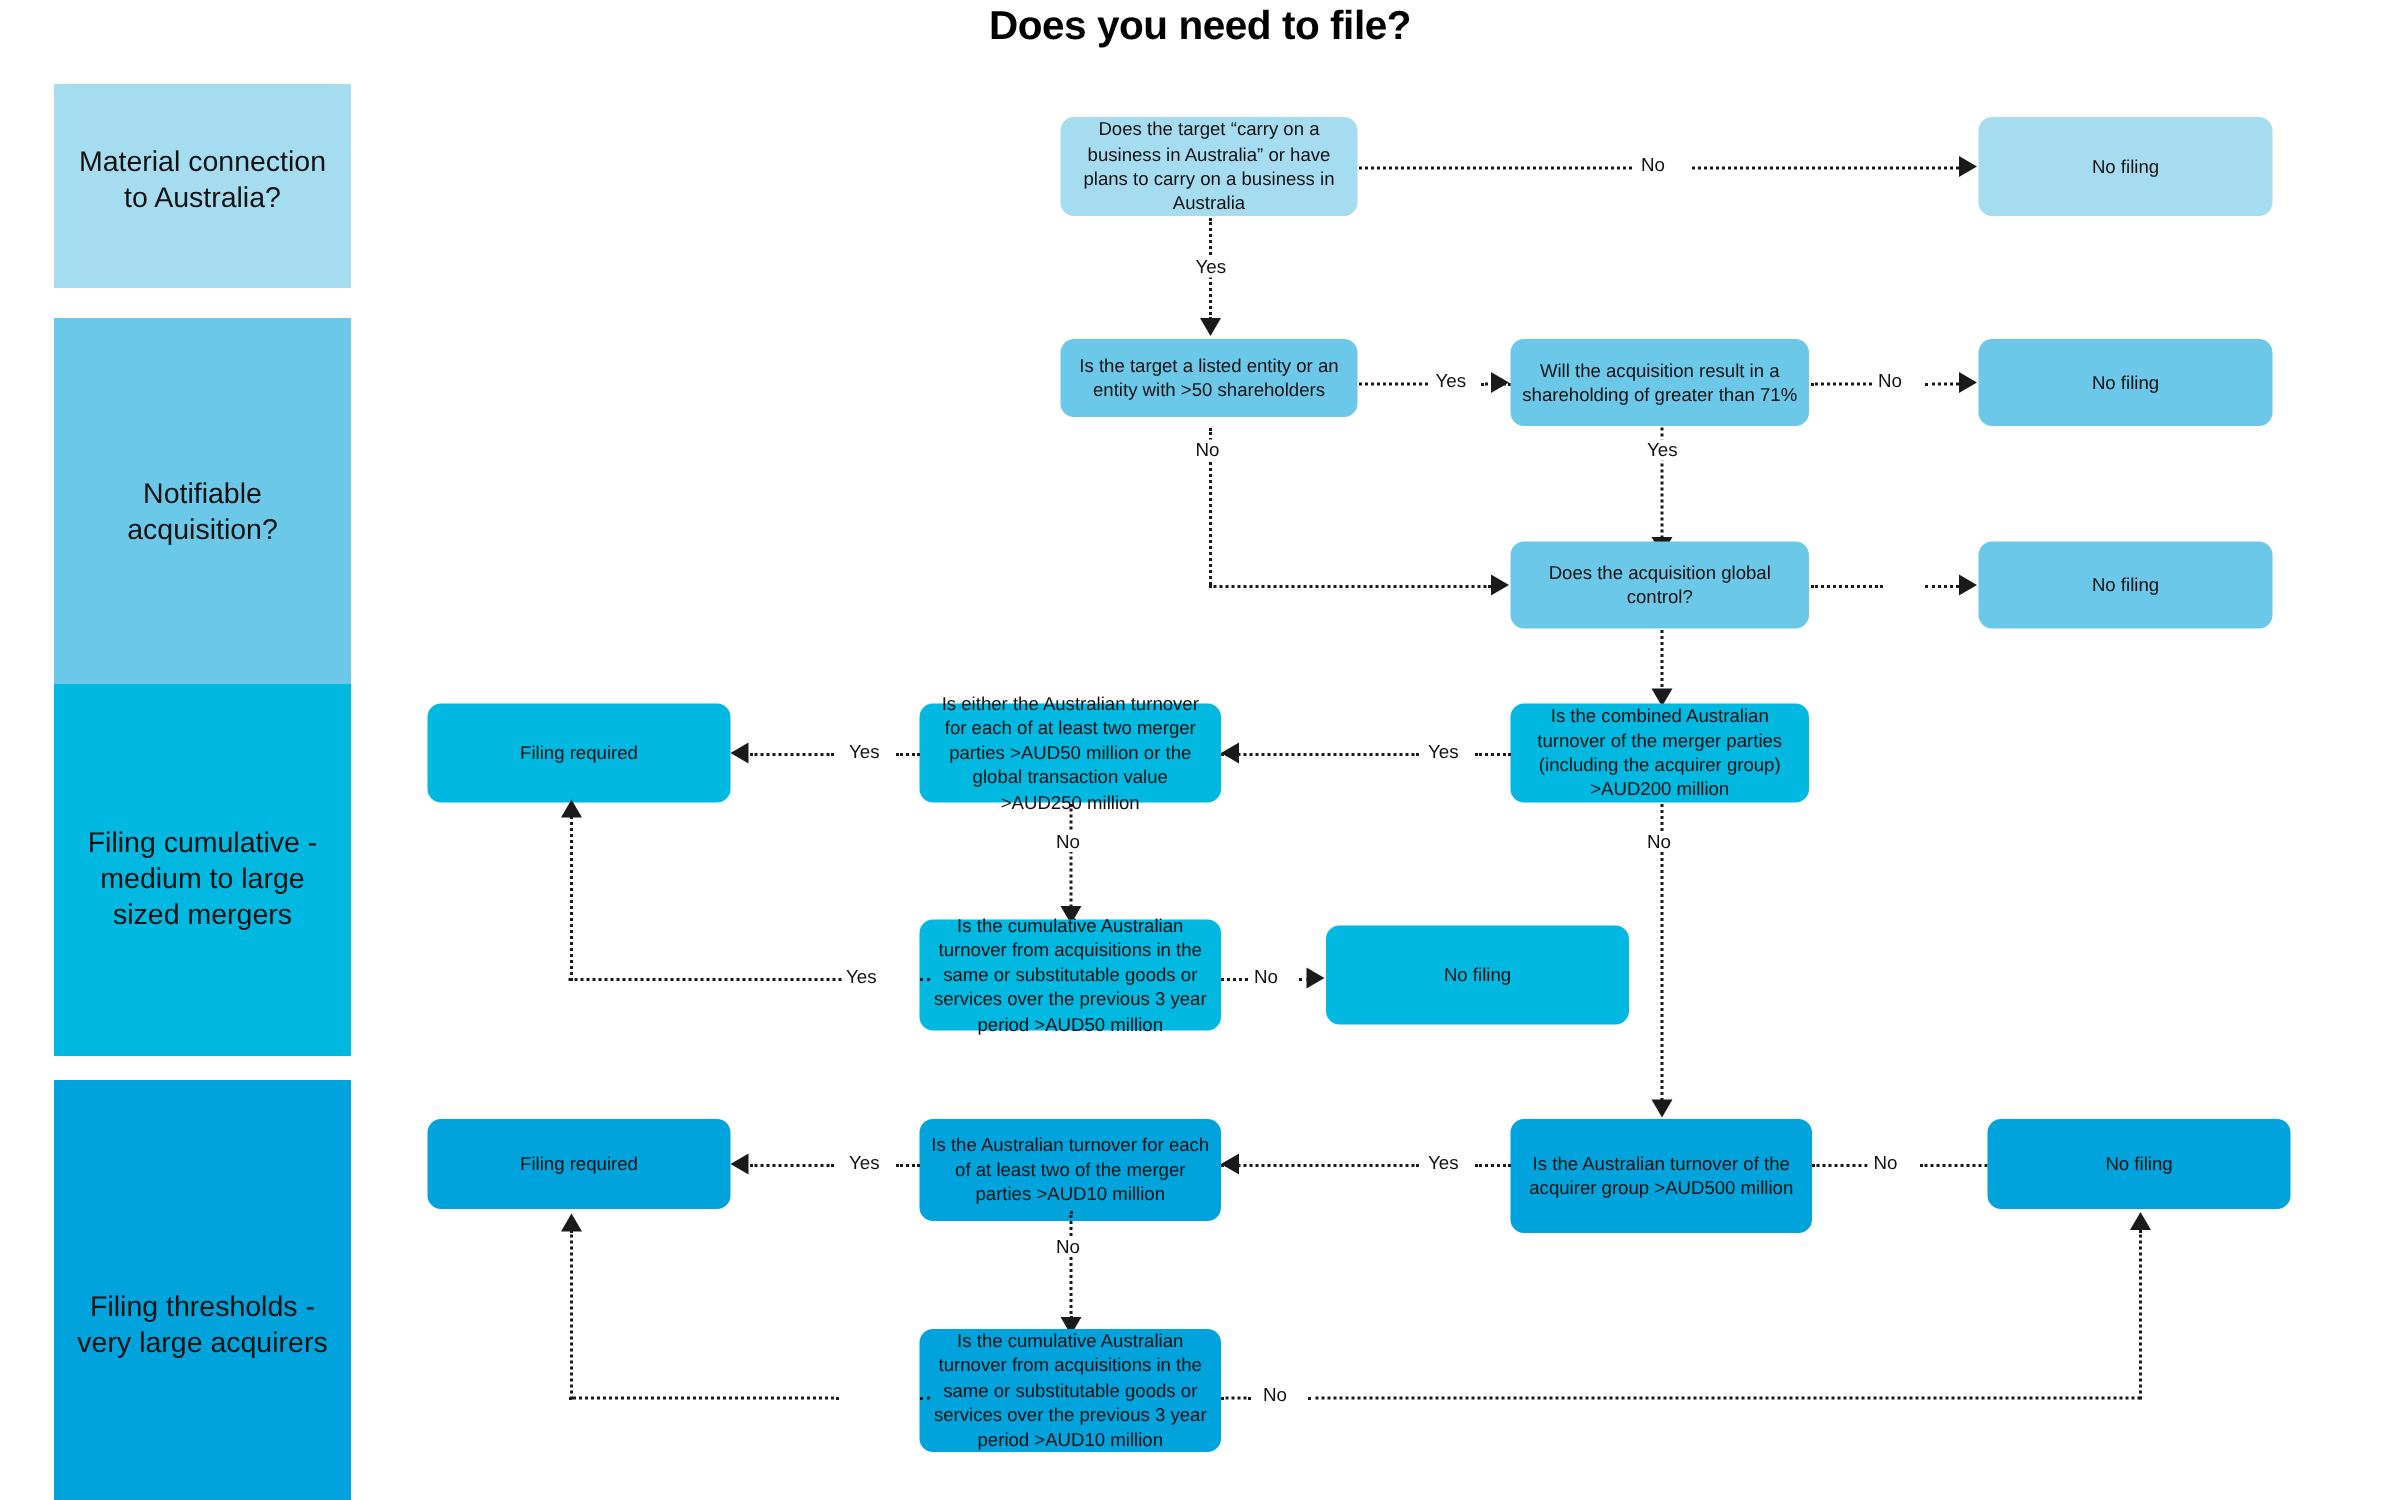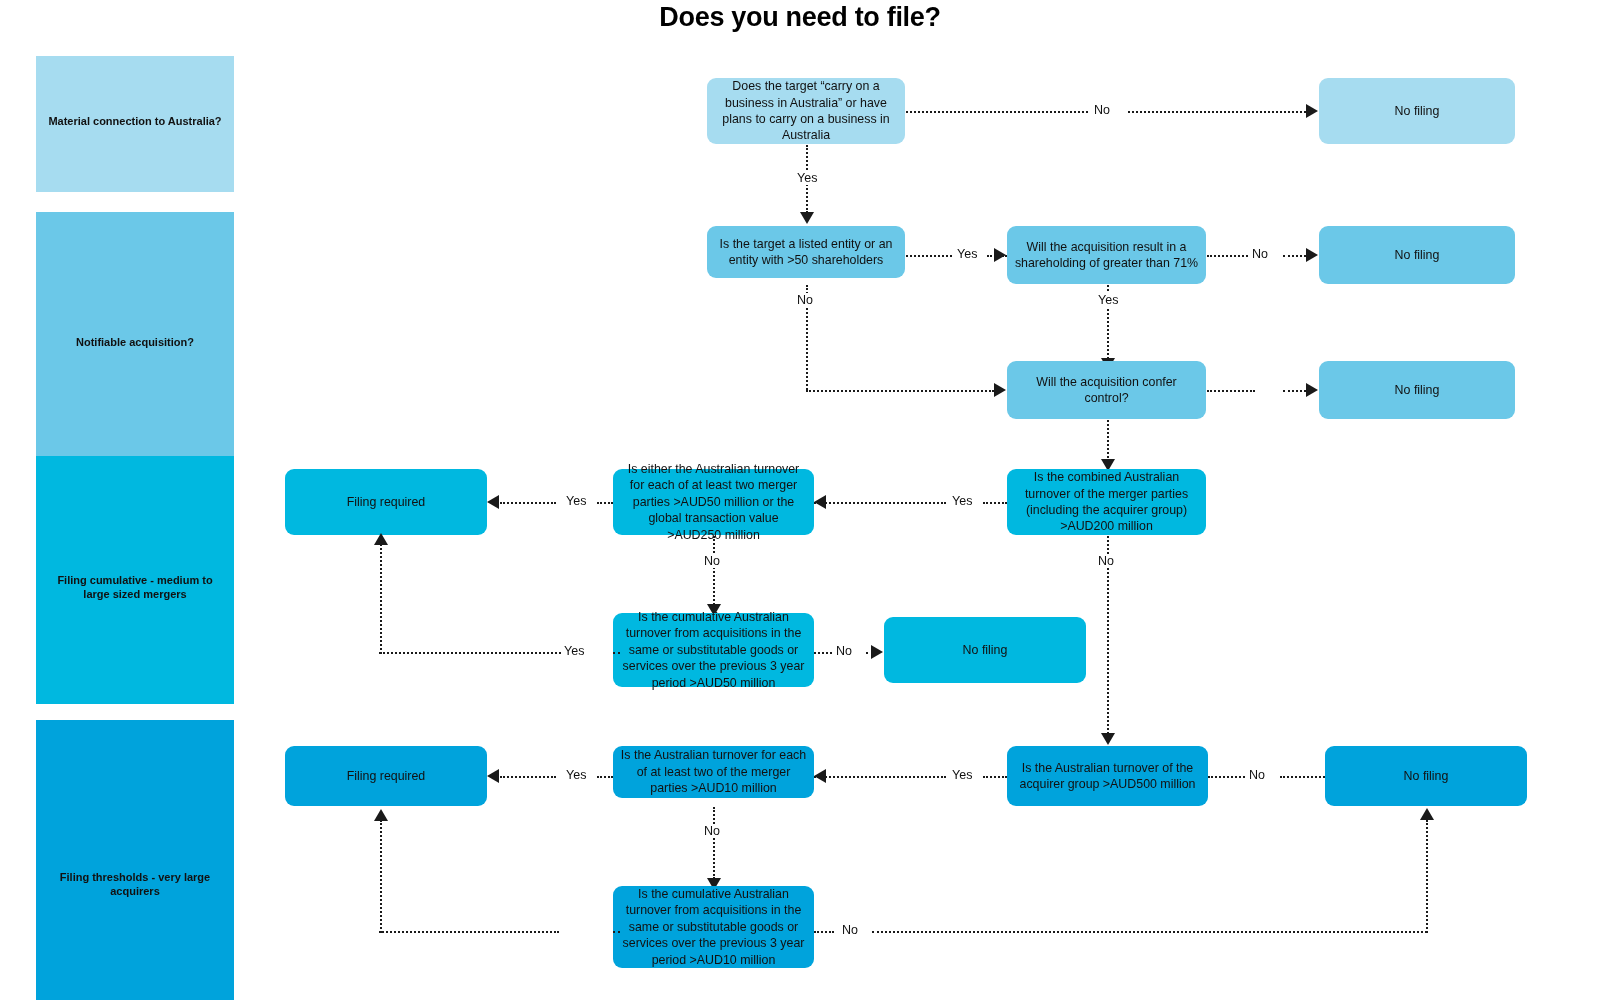--- a/index.html
+++ b/index.html
@@ -6,21 +6,21 @@
   body{width:1600px;height:1000px;position:relative;overflow:hidden;
        font-family:"Liberation Sans","DejaVu Sans",sans-serif;color:#111;}
 
   #page-title{
     position:absolute;left:0;top:2px;width:1600px;text-align:center;
     font-size:27px;font-weight:bold;letter-spacing:-0.3px;color:#000;
   }
 
   
   .band{position:absolute;left:36px;width:198px;display:flex;align-items:center;
-        justify-content:center;text-align:center;font-weight:bold;font-size:11px;
+        justify-content:center;text-align:center;font-weight:normal;font-size:19px;
         line-height:1.28;color:#111;padding:0 10px;box-sizing:border-box;}
   #band0{top:56px;height:136px;background:#a6dcf0;}
   #band1{top:212px;height:248px;background:#6bc8e8;}
   #band2{top:456px;height:248px;background:#00b8e0;}
   #band3{top:720px;height:280px;background:#00a3dc;}
   #band0 span{margin-top:-6px;}
   #band1 span{margin-top:12px;}
   #band2 span{margin-top:14px;}
   #band3 span{margin-top:48px;}
 
@@ -97,21 +97,21 @@
 
 <div class="vline" style="left:806px;top:285px;height:105px;"></div>
 <div class="lbl" style="left:793px;top:293px;">No</div>
 <div class="hline" style="left:806px;top:390px;width:188px;"></div>
 <div class="arrow ar-right" style="left:994px;top:383px;"></div>
 
 <div class="vline" style="left:1107px;top:285px;height:74px;"></div>
 <div class="lbl" style="left:1094px;top:293px;">Yes</div>
 <div class="arrow ar-down" style="left:1101px;top:358px;"></div>
 
-<div class="node n-l2" style="left:1007px;top:361px;width:199px;height:58px;">Will the acquisition confer control?</div>
+<div class="node n-l2" style="left:1007px;top:361px;width:199px;height:58px;">Does the acquisition global control?</div>
 
 <div class="hline" style="left:1207px;top:390px;width:48px;"></div>
 <div class="lbl" style="left:1248px;top:382px;"></div>
 <div class="hline" style="left:1283px;top:390px;width:23px;"></div>
 <div class="arrow ar-right" style="left:1306px;top:383px;"></div>
 
 <div class="node n-l2" style="left:1319px;top:361px;width:196px;height:58px;">No filing</div>
 
 <div class="vline" style="left:1107px;top:420px;height:46px;"></div>
 <div class="lbl" style="left:1094px;top:430px;"></div>
@@ -149,34 +149,34 @@
 <div class="arrow ar-right" style="left:871px;top:645px;"></div>
 
 <div class="node n-l3" style="left:884px;top:617px;width:202px;height:66px;">No filing</div>
 
 <div class="hline" style="left:613px;top:652px;width:7px;"></div>
 <div class="lbl" style="left:560px;top:644px;">Yes</div>
 <div class="hline" style="left:379px;top:652px;width:182px;"></div>
 <div class="vline" style="left:380px;top:544px;height:110px;"></div>
 <div class="arrow ar-up" style="left:374px;top:533px;"></div>
 
-<div class="node n-l4" style="left:1007px;top:746px;width:201px;height:60px;">Is the Australian turnover of the acquirer group &gt;AUD500 million</div>
+<div class="node n-l4" style="left:1007px;top:746px;width:201px;height:76px;">Is the Australian turnover of the acquirer group &gt;AUD500 million</div>
 
 <div class="hline" style="left:1208px;top:776px;width:44px;"></div>
 <div class="lbl" style="left:1245px;top:768px;">No</div>
 <div class="hline" style="left:1280px;top:776px;width:45px;"></div>
 
 <div class="node n-l4" style="left:1325px;top:746px;width:202px;height:60px;">No filing</div>
 
 <div class="hline" style="left:814px;top:776px;width:132px;"></div>
 <div class="lbl" style="left:948px;top:768px;">Yes</div>
 <div class="hline" style="left:983px;top:776px;width:24px;"></div>
 <div class="arrow ar-left" style="left:814px;top:769px;"></div>
 
-<div class="node n-l4" style="left:613px;top:746px;width:201px;height:52px;">Is the Australian turnover for each of at least two of the merger parties &gt;AUD10 million</div>
+<div class="node n-l4" style="left:613px;top:746px;width:201px;height:68px;">Is the Australian turnover for each of at least two of the merger parties &gt;AUD10 million</div>
 
 <div class="hline" style="left:500px;top:776px;width:56px;"></div>
 <div class="lbl" style="left:562px;top:768px;">Yes</div>
 <div class="hline" style="left:597px;top:776px;width:16px;"></div>
 <div class="arrow ar-left" style="left:487px;top:769px;"></div>
 
 <div class="node n-l4" style="left:285px;top:746px;width:202px;height:60px;">Filing required</div>
 
 <div class="vline" style="left:713px;top:807px;height:72px;"></div>
 <div class="lbl" style="left:700px;top:824px;">No</div>

